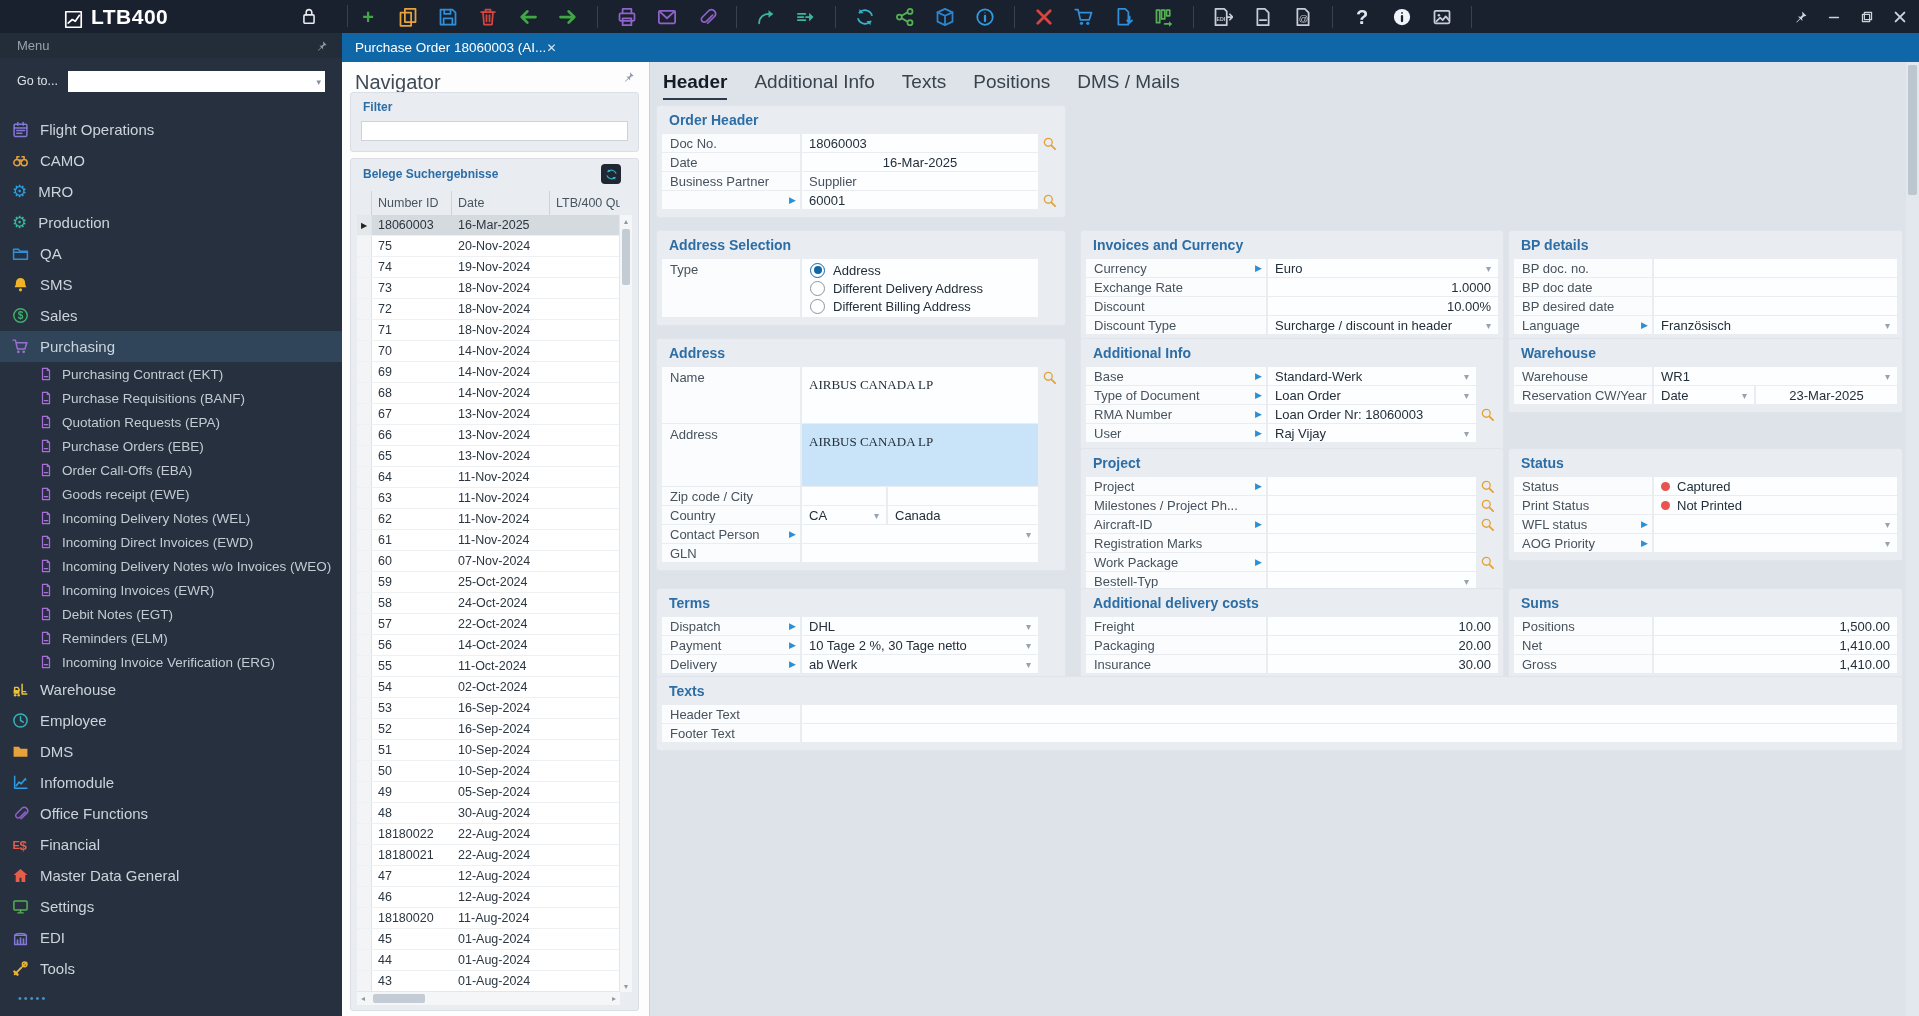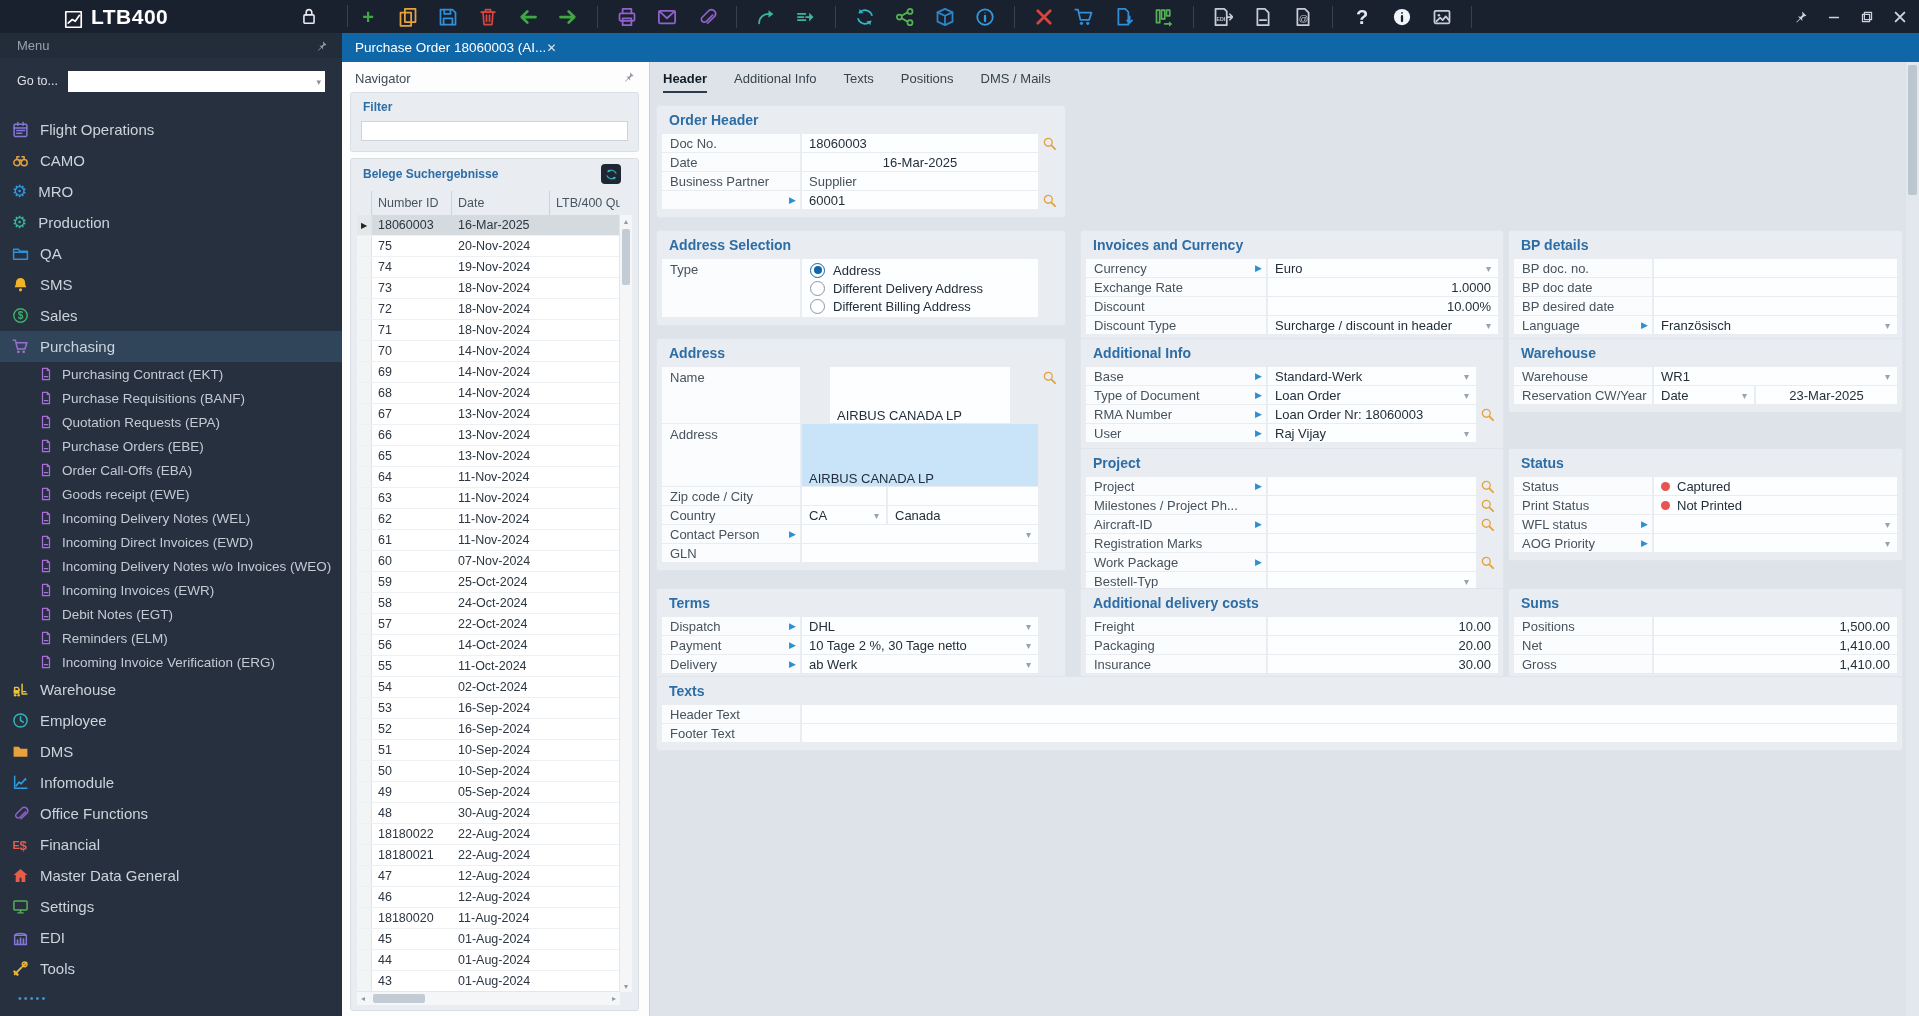--- a/index.html
+++ b/index.html
@@ -34,21 +34,21 @@
   .msub{height:24px;display:flex;align-items:center;gap:9px;padding-left:39px;color:#c3cad3;font-size:13.5px;cursor:pointer;}
   #menu-dots{color:#4a90c4;font-size:11px;letter-spacing:2px;padding:8px 0 0 18px;}
 
   
   #tabbar{position:absolute;left:342px;top:33px;width:1577px;height:29px;background:#0f67a8;display:flex;align-items:center;color:#fff;}
   #doc-tab{display:flex;align-items:center;padding-left:13px;font-size:13.5px;cursor:pointer;}
   #doc-tab .x{font-size:12px;color:#d9e5f0;cursor:pointer;}
 
   
   #navigator{position:absolute;left:342px;top:62px;width:308px;height:954px;background:#fdfdfe;border-right:1px solid #c9d1d8;box-sizing:border-box;}
-  #nav-hd{display:flex;align-items:flex-start;justify-content:space-between;padding:9px 14px 0 13px;color:#3f4b57;font-size:13px;}
+  #nav-hd{display:flex;align-items:flex-start;justify-content:space-between;padding:9px 14px 0 13px;color:#3f4b57;font-size:20px;}
   .gbox{position:absolute;left:8px;right:10px;background:#e9edf1;border:1px solid #d9dfe5;border-radius:3px;box-sizing:border-box;}
   .gtitle{color:#2d6da6;font-size:12px;font-weight:700;padding:7px 12px 4px;}
   #filter-box{top:30px;height:60px;}
   #filter-input{display:block;margin:3px 10px 0;width:calc(100% - 20px);height:20px;border:1px solid #ccd4da;background:#fff;box-sizing:border-box;outline:none;font-size:12px;padding:0 4px;}
   #belege-box{top:96px;bottom:5px;}
   #belege-hd{display:flex;align-items:center;justify-content:space-between;padding:5px 17px 3px 12px;}
   #belege-hd .gtitle{padding:0;}
   #refresh-badge{width:20px;height:20px;background:#1f2733;border-radius:4px;display:flex;align-items:center;justify-content:center;color:#35b2c4;cursor:pointer;}
   #tbl{position:absolute;left:6px;right:6px;top:32px;bottom:5px;font-size:12.5px;}
   .trow,#tbl-head{display:grid;grid-template-columns:15px 80px 98px 1fr;}
@@ -62,34 +62,34 @@
   .trow.sel .mk{background:#e4e8eb;}
   #vscroll{position:absolute;right:0;top:24px;bottom:13px;width:12px;background:#f4f6f8;border-left:1px solid #e2e7ec;}
   #vscroll .ar{position:absolute;left:0;width:12px;height:12px;display:flex;align-items:center;justify-content:center;color:#8e99a4;font-size:8px;cursor:pointer;}
   #vthumb{position:absolute;left:2px;right:2px;top:14px;height:56px;background:#c3ccd4;border-radius:2px;cursor:pointer;}
   #hscroll{position:absolute;left:0;right:12px;bottom:0;height:13px;background:#f4f6f8;border-top:1px solid #e2e7ec;}
   #hscroll .ar{position:absolute;top:0;width:12px;height:13px;display:flex;align-items:center;justify-content:center;color:#8e99a4;font-size:8px;cursor:pointer;}
   #hthumb{position:absolute;left:16px;top:2px;height:9px;width:52px;background:#c3ccd4;border-radius:2px;cursor:pointer;}
 
   
   #form{position:absolute;left:650px;top:62px;width:1269px;height:954px;}
-  #ftabs{display:flex;gap:27px;padding:9px 0 0 13px;font-size:13px;color:#39434d;}
+  #ftabs{display:flex;gap:27px;padding:9px 0 0 13px;font-size:19px;color:#39434d;}
   .ftab{cursor:pointer;padding-bottom:5px;}
   .ftab.active{color:#121c26;font-weight:700;border-bottom:2px solid #2b3a4c;}
   .panel{position:absolute;background:#e9edf1;border:1px solid #dfe5ea;border-radius:3px;box-sizing:border-box;padding-bottom:7px;}
   .ptitle{color:#2d6da6;font-size:14px;font-weight:700;padding:6px 12px 6px;}
   .frow{display:flex;height:18px;margin:0 5px 1px;font-size:13px;}
-  .frow.tall{height:56px;gap:28px;}
+  .frow.tall{height:56px;}
   .frow.tall2{height:62px;}
   .flab{width:138px;background:#fbfcfd;color:#46525d;display:flex;align-items:center;padding:0 4px 0 8px;box-sizing:border-box;flex:none;}
   .wide .flab{width:180px;}
   .flab .lt{flex:1;white-space:nowrap;overflow:hidden;}
   .frow.tall .flab,.frow.tall2 .flab{align-items:flex-start;padding-top:3px;}
   .fval{flex:1;background:#fdfeff;margin-left:2px;display:flex;align-items:center;padding:0 7px;color:#232f3a;position:relative;white-space:nowrap;}
-  .frow.tall .fval,.frow.tall2 .fval{align-items:flex-end;padding-top:18px;}
+  .frow.tall .fval,.frow.tall2 .fval{align-items:flex-start;padding-top:10px;font-family:Liberation Serif, serif;}
   .fval.r{justify-content:flex-end;}
   .fval.c{justify-content:center;}
   .fval.hl{background:#c9e4f8;}
   .tools{width:22px;flex:none;display:flex;align-items:center;justify-content:center;}
   .frow.tall .tools{align-items:flex-start;padding-top:3px;}
   .mag{color:#e3a23c;cursor:pointer;}
   .chev{margin-left:auto;color:#97a3ae;font-size:10px;cursor:pointer;}
   .barr{color:#2c8fd6;font-size:9px;cursor:pointer;}
   .dot{width:9px;height:9px;border-radius:50%;background:#e8554e;margin-right:7px;flex:none;}
   .radline{display:flex;align-items:center;gap:8px;height:18px;}

